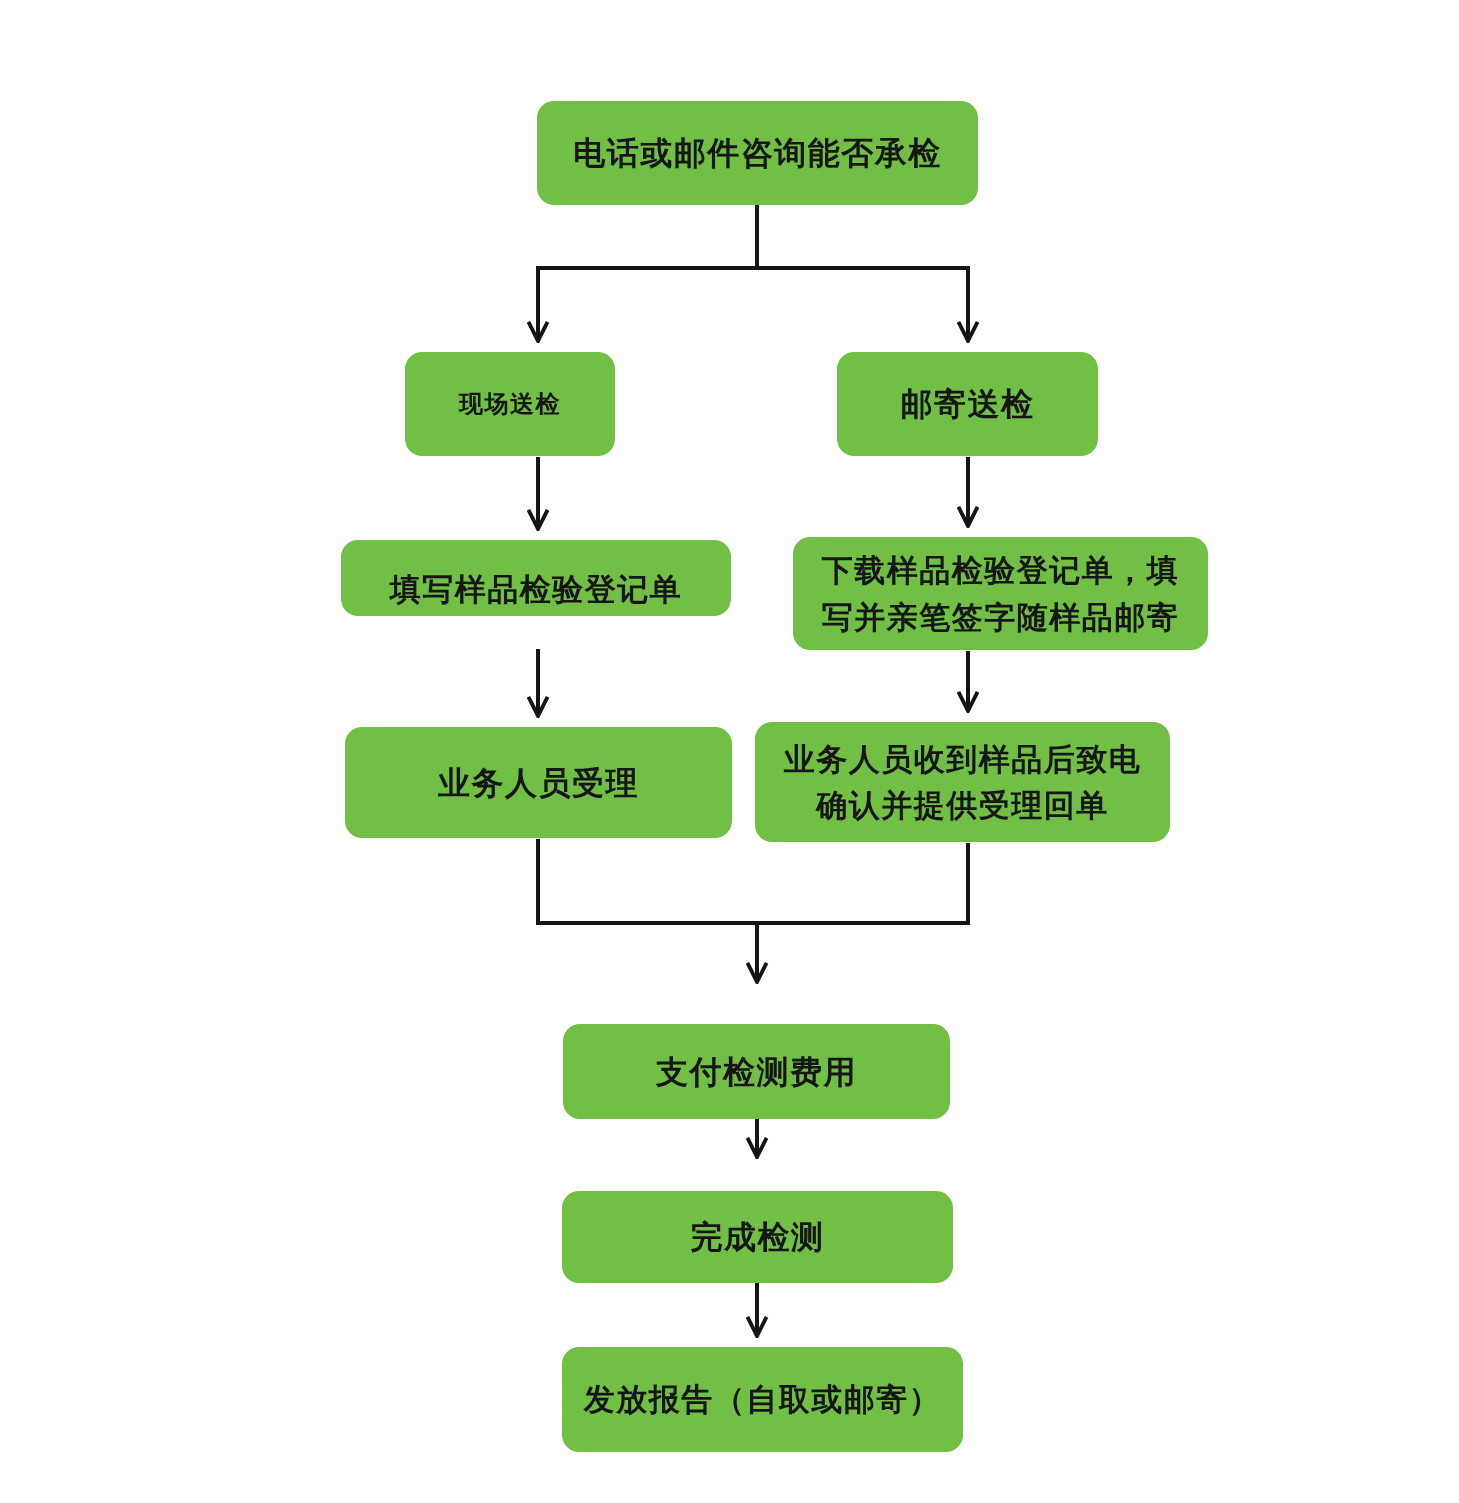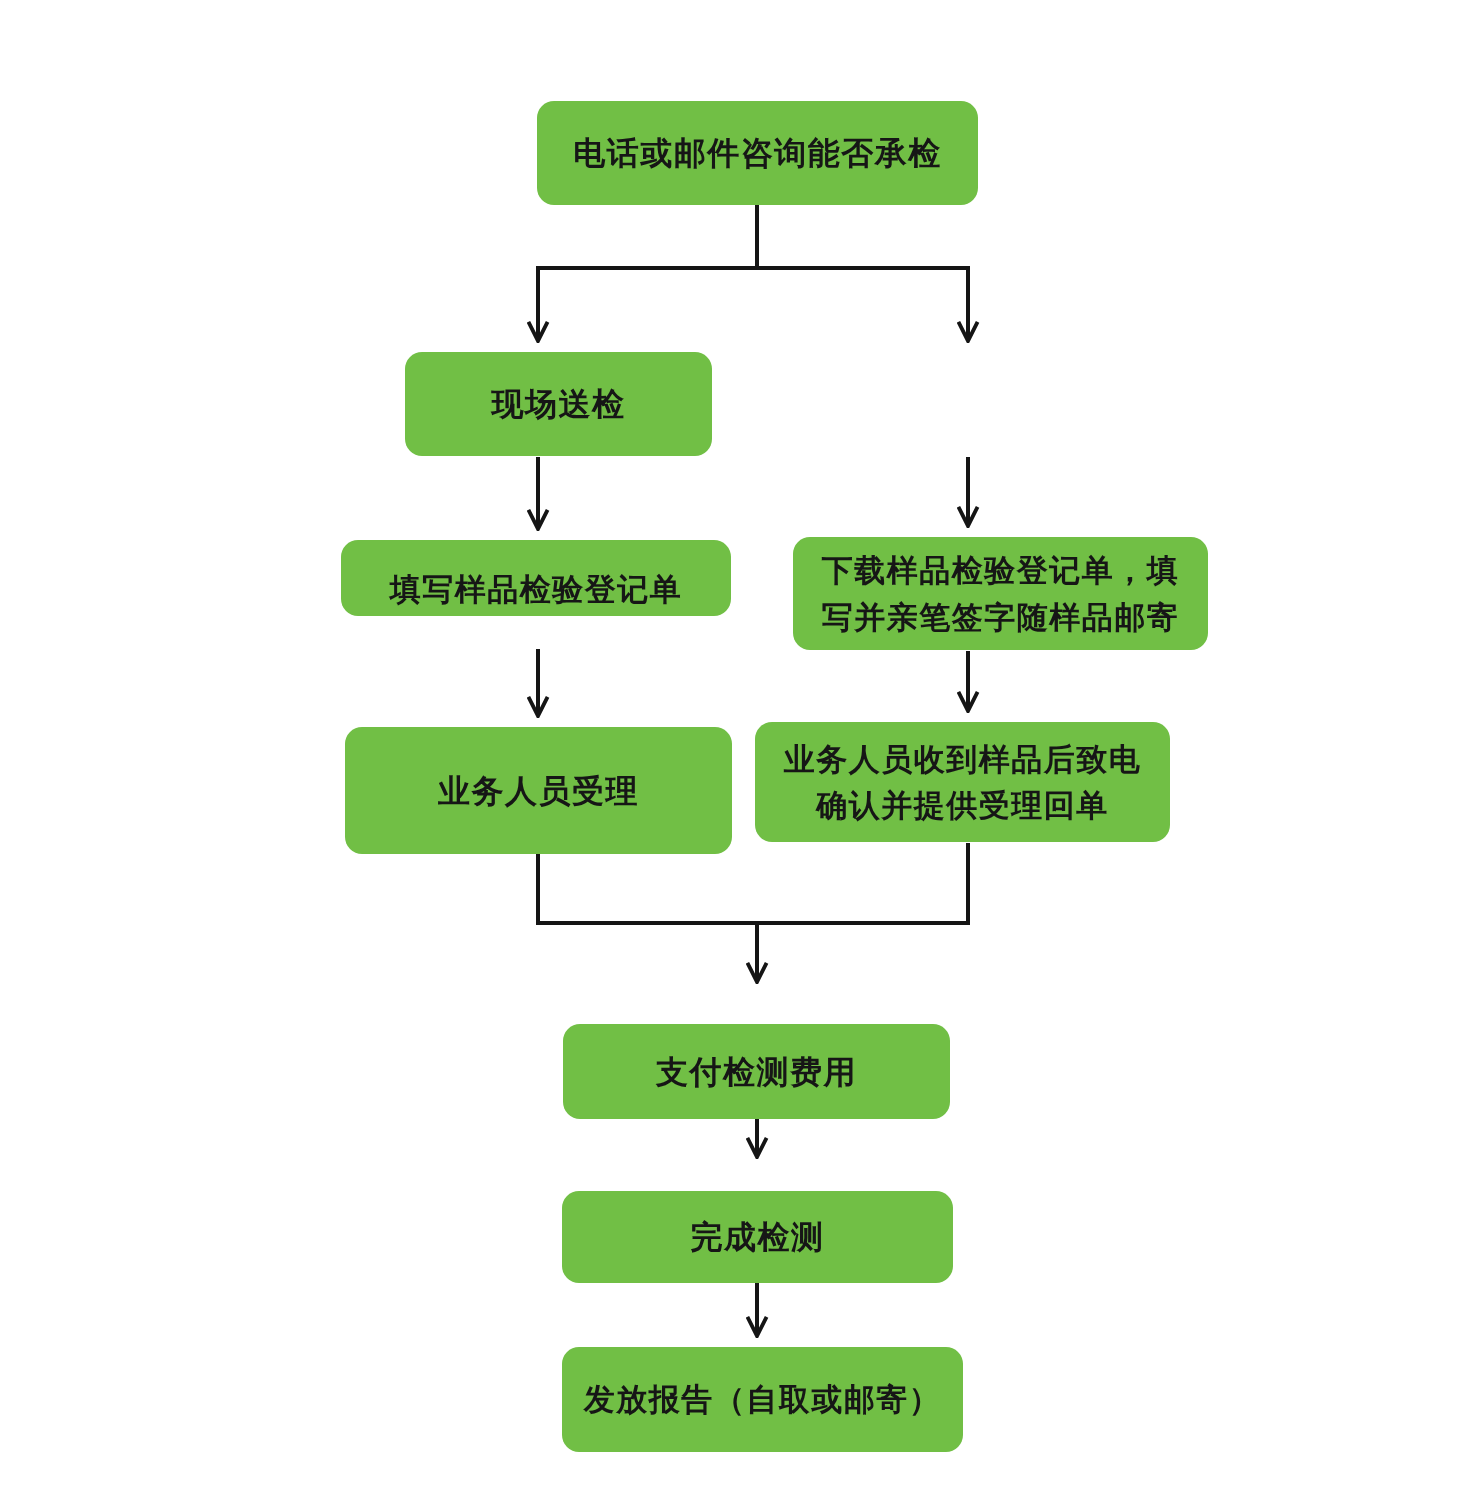--- a/index.html
+++ b/index.html
@@ -33,25 +33,25 @@
     text-align: center;
     font-weight: bold;
     font-size: 31px;
     line-height: 1.5;
     letter-spacing: 1.5px;
     white-space: pre-line;
     box-sizing: border-box;
     padding: 4px 10px;
   }
   .node-consult        { left: 537px; top: 73px;   width: 441px; height: 104px; font-size: 32px; margin-top: 28px; }
-  .node-onsite         { left: 405px; top: 352px;  width: 307px; height: 104px; font-size: 32px; }
+  .node-onsite         { left: 405px; top: 352px;  width: 210px; height: 104px; font-size: 24px; }
   .node-mail           { left: 837px; top: 352px;  width: 261px; height: 104px; font-size: 32px; }
   .node-fill-form      { left: 341px; top: 540px;  width: 390px; height: 76px; align-items: flex-end; }
   .node-download-form  { left: 793px; top: 537px;  width: 415px; height: 113px; }
-  .node-onsite-accept  { left: 345px; top: 727px;  width: 387px; height: 127px; font-size: 32px; }
+  .node-onsite-accept  { left: 345px; top: 727px;  width: 387px; height: 111px; font-size: 32px; }
   .node-mail-accept    { left: 755px; top: 722px;  width: 415px; height: 120px; }
   .node-pay            { left: 563px; top: 993px;  width: 387px; height: 95px;  font-size: 32px; margin-top: 31px; }
   .node-complete       { left: 562px; top: 1168px; width: 391px; height: 92px;  font-size: 32px; margin-top: 23px; }
   .node-report         { left: 562px; top: 1347px; width: 401px; height: 105px; font-size: 31px; }
 </style>
 </head>
 <body>
 
 <div class="canvas" style="--node-fill: #71BF45; --node-text: #161616; --bg: #ffffff;">
 
@@ -81,20 +81,23 @@
   </svg>
 
   <div class="node node-consult">
     <span>电话或邮件咨询能否承检</span>
   </div>
 
   <div class="node node-onsite">
     <span>现场送检</span>
   </div>
 
+  <div class="node node-mail">
+    <span>邮寄送检</span>
+  </div>
 
   <div class="node node-fill-form">
     <span>填写样品检验登记单</span>
   </div>
 
   <div class="node node-download-form">
     <span>下载样品检验登记单，填
 写并亲笔签字随样品邮寄</span>
   </div>
 

